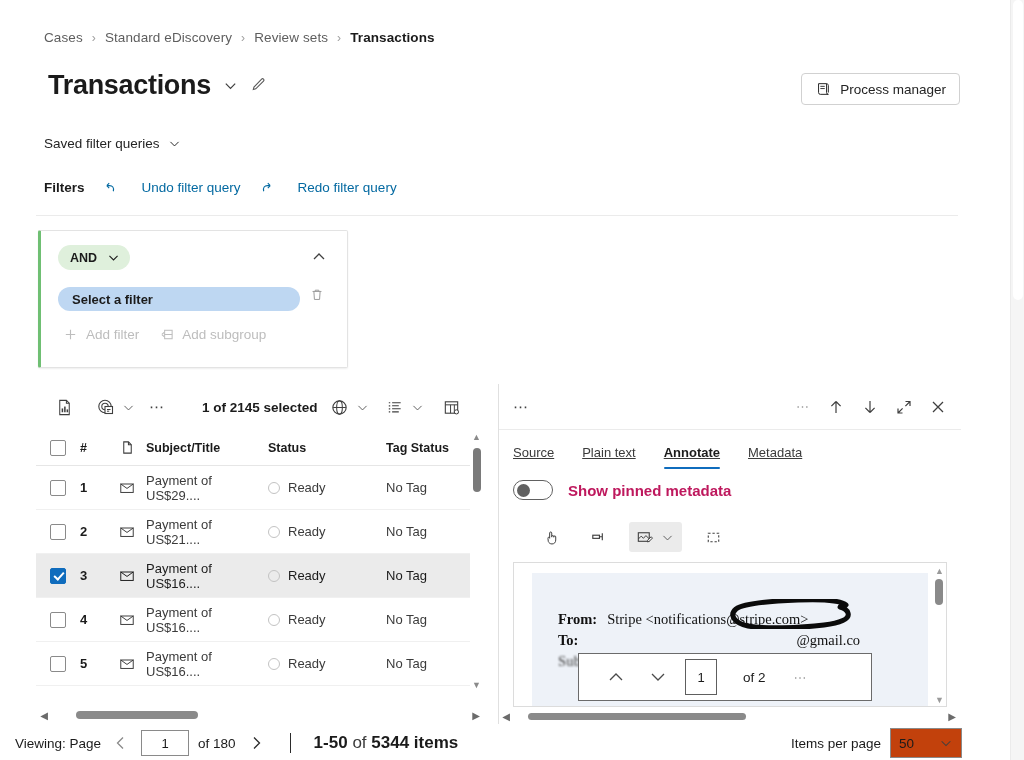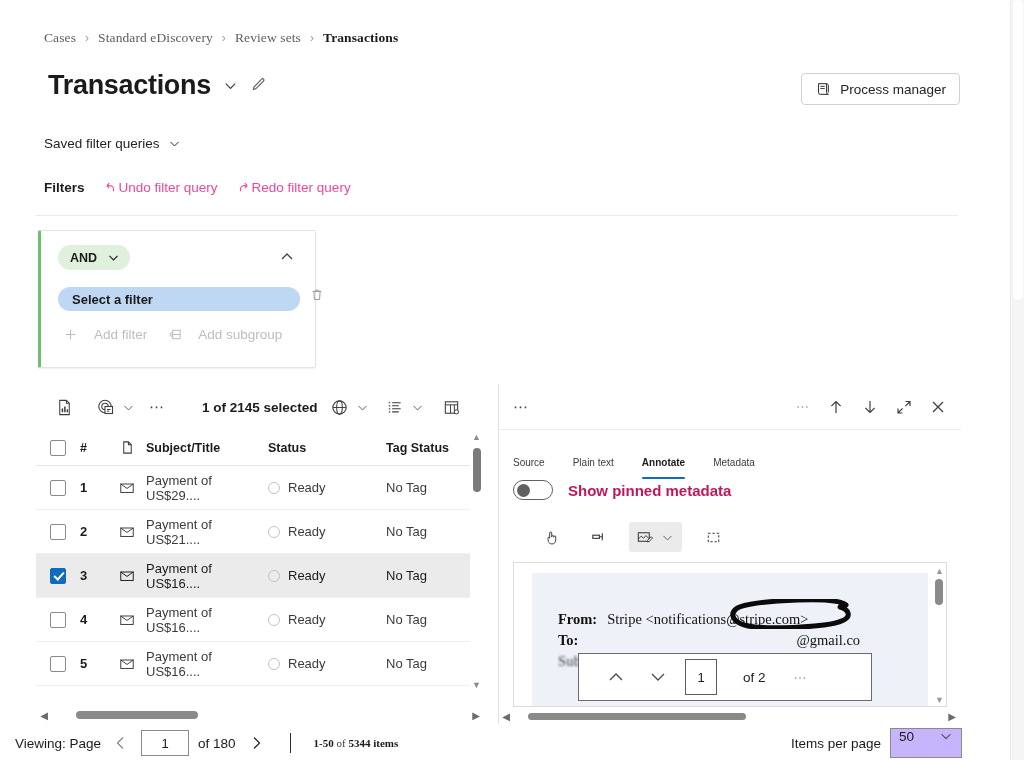--- a/index.html
+++ b/index.html
@@ -26,21 +26,21 @@
     position: absolute; top: 0; left: 2px; width: 10px; height: 300px;
     background: #ffffff; border-radius: 5px;
   }
 
   
   .breadcrumb {
     position: absolute; left: 44px; top: 30px;
     display: flex; align-items: center; gap: 9px;
     font-size: 13.5px; color: #5e5e5e; letter-spacing: .1px;
   }
-  .breadcrumb .crumb { cursor: pointer; white-space: nowrap; font-family: Liberation Serif, serif; }
+  .breadcrumb .crumb { cursor: pointer; white-space: nowrap; }
   .breadcrumb .crumb.current { color: #1b1b1b; font-weight: 700; }
   .breadcrumb .sep { color: #a0a0a0; font-size: 12px; }
 
   
   .title-row {
     position: absolute; left: 48px; top: 72px;
     display: flex; align-items: center; gap: 12px;
   }
   .page-title {
     font-size: 27px; font-weight: 700; color: #1b1b1b;
@@ -64,30 +64,30 @@
     font-size: 13.5px; color: #242424; cursor: pointer;
   }
 
   
   .filters-bar {
     position: absolute; left: 44px; top: 180px;
     display: flex; align-items: center; gap: 18px;
     font-size: 13.5px;
   }
   .filters-bar .filters-label { font-weight: 700; color: #1b1b1b; }
-  .filters-bar .tool { display: flex; align-items: center; gap: 1px; color: #ec4899; cursor: default; }
+  .filters-bar .tool { display: flex; align-items: center; gap: 24px; color: #0369a1; cursor: default; }
   .filters-rule {
     position: absolute; left: 36px; top: 215px; width: 922px;
     border-bottom: 1px solid #ebebeb;
   }
 
   
   .filter-card {
     position: absolute; left: 38px; top: 230px;
-    width: 278px; height: 138px;
+    width: 310px; height: 138px;
     background: #ffffff;
     border: 1px solid #e3e3e3;
     border-left: 3px solid #6fbf73;
     border-radius: 2px;
     box-shadow: 0 1px 2px rgba(0,0,0,.07);
   }
   .and-pill {
     position: absolute; left: 17px; top: 14px;
     display: flex; align-items: center; gap: 10px;
     height: 25px; padding: 0 10px 0 12px;
@@ -107,21 +107,21 @@
   }
   .trash-btn {
     position: absolute; left: 268px; top: 56px;
     color: #9a9a9a; cursor: pointer;
   }
   .card-actions {
     position: absolute; left: 22px; top: 96px;
     display: flex; align-items: center; gap: 20px;
     font-size: 13.5px; color: #bdbdbd;
   }
-  .card-actions .act { display: flex; align-items: flex-end; gap: 16px; cursor: default; }
+  .card-actions .act { display: flex; align-items: flex-end; gap: 8px; cursor: default; }
 
   
   .list-panel {
     position: absolute; left: 36px; top: 384px;
     width: 462px; height: 322px;
     background: #ffffff;
   }
   .list-toolbar {
     position: absolute; left: 0; top: 0; width: 462px; height: 46px;
     display: flex; align-items: center;
@@ -199,23 +199,23 @@
     position:absolute; left:0; top:0; width:462px; height:46px;
     display:flex; align-items:center; padding:0 14px;
     border-bottom:1px solid #ebebeb;
   }
   .v-dots { color:#3f3f3f; letter-spacing:2px; font-size:15px; cursor:pointer; }
   .v-dots.small { color:#9a9a9a; font-size:13px; }
   .v-actions { margin-left:auto; display:flex; align-items:center; gap:16px; }
   .v-btn { color:#3f3f3f; cursor:pointer; display:flex; align-items:center; }
 
   .tabs {
-    position:absolute; left:14px; top:56px; height:44px;
+    position:absolute; left:14px; top:46px; height:44px;
     display:flex; align-items:center; gap:28px;
-    font-size:10px; color:#3b3b3b;
+    font-size:13px; color:#3b3b3b;text-decoration:underline;
   }
   .tab { position:relative; height:44px; display:flex; align-items:center; cursor:pointer; }
   .tab.active { font-weight:700; color:#1b1b1b; }
   .tab.active::after {
     content:""; position:absolute; left:0; right:0; bottom:5px;
     height:2.5px; background:#0f6cbd; border-radius:2px;
   }
 
   .pinned-row {
     position:absolute; left:14px; top:96px;
@@ -314,27 +314,27 @@
   }
   .f-left { display:flex; align-items:center; gap:9px; margin-left:15px; font-size:13.5px; color:#1b1b1b; }
   .f-arrow { color:#8a8a8a; font-size:14px; cursor:pointer; padding:0 3px; }
   .f-arrow.enabled { color:#2b2b2b; }
   .f-pageinput {
     width:48px; height:26px; border:1px solid #8a8a8a; background:#fff;
     display:flex; align-items:center; justify-content:center;
     font-size:13px; color:#1b1b1b; cursor:text;
   }
   .f-divider { width:1px; height:20px; background:#2b2b2b; margin:0 14px; }
-  .f-items { font-size:11px; color:#3b3b3b;font-family:Liberation Serif, serif; }
+  .f-items { font-size:17px; color:#3b3b3b; }
   .f-items b { color:#1b1b1b; }
   .f-right { margin-left:auto; display:flex; align-items:center; gap:9px; margin-right:48px; }
   .f-right .lbl { font-size:13.5px; color:#1b1b1b; }
   .f-select {
-    width:72px; height:30px; border:1px solid #8a8a8a; background:#c4b5fd;
-    display:flex; padding:0 8px;
+    width:72px; height:30px; border:1px solid #8a8a8a; background:#c2410c;
+    display:flex; align-items:center; padding:0 8px;
     font-size:13.5px; color:#1b1b1b; cursor:pointer;
   }
   .f-select .chev { margin-left:auto; color:#3f3f3f; }
   svg { display:block; }
 </style>
 </head>
 <body>
 
 <div id="page">
 

